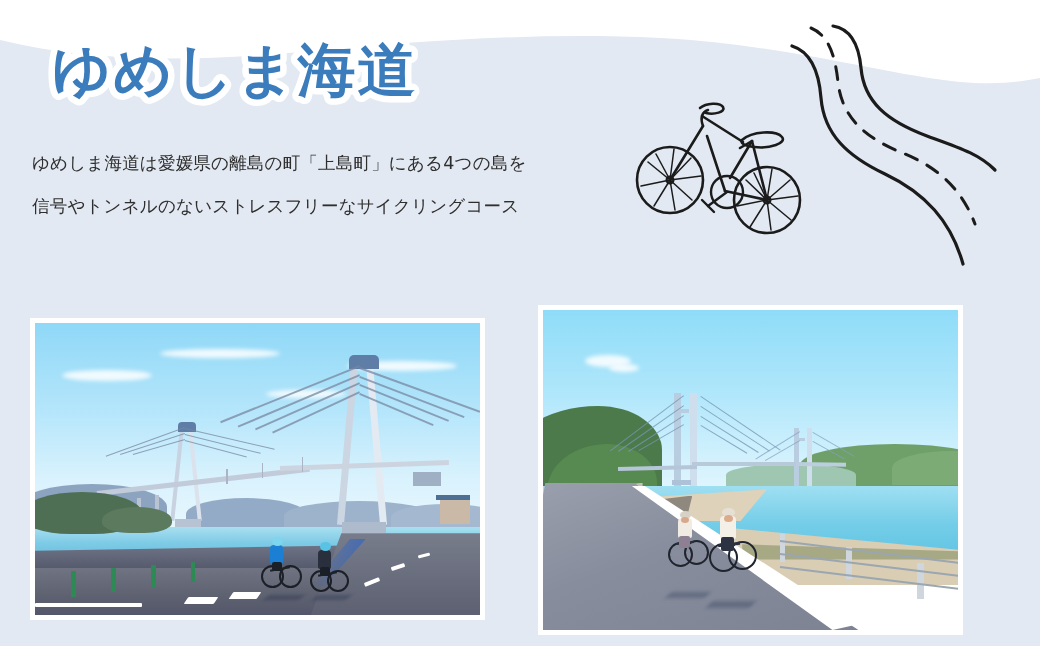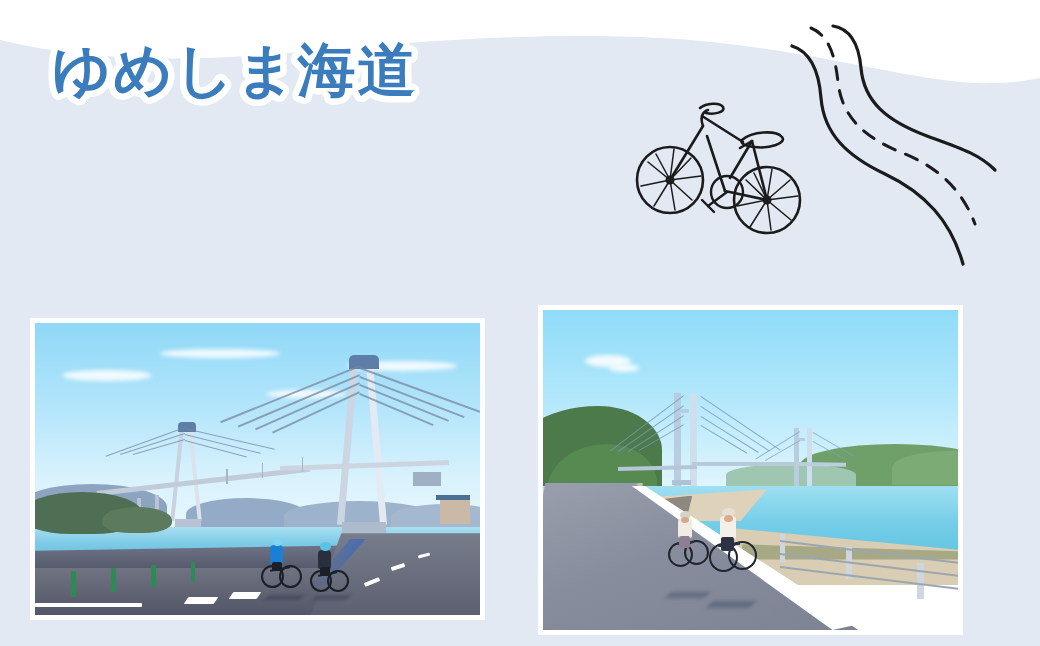--- a/index.html
+++ b/index.html
@@ -190,20 +190,22 @@
   </svg>
 
   <div class="title-wrap">
     <svg class="title-svg" width="430" height="86" viewBox="0 0 430 86">
       <text class="title-text title-stroke" x="4" y="62">ゆめしま海道</text>
       <text class="title-text title-fill" x="4" y="62">ゆめしま海道</text>
     </svg>
   </div>
 
   <div class="body-copy">
+    <div class="copy-line">ゆめしま海道は愛媛県の離島の町「上島町」にある4つの島を</div>
+    <div class="copy-line">信号やトンネルのないストレスフリーなサイクリングコース</div>
   </div>
 
   <svg class="road-art" viewBox="0 0 285 262">
 
     <path class="ink" stroke-width="3.2" d="M37,40 C 56,46 64,66 66,92
              C 69,128 92,150 130,168
              C 170,187 196,215 208,258"></path>
 
     <path class="ink" stroke-width="3.2" d="M78,20 C 97,23 104,40 106,62
              C 109,96 132,115 172,130

